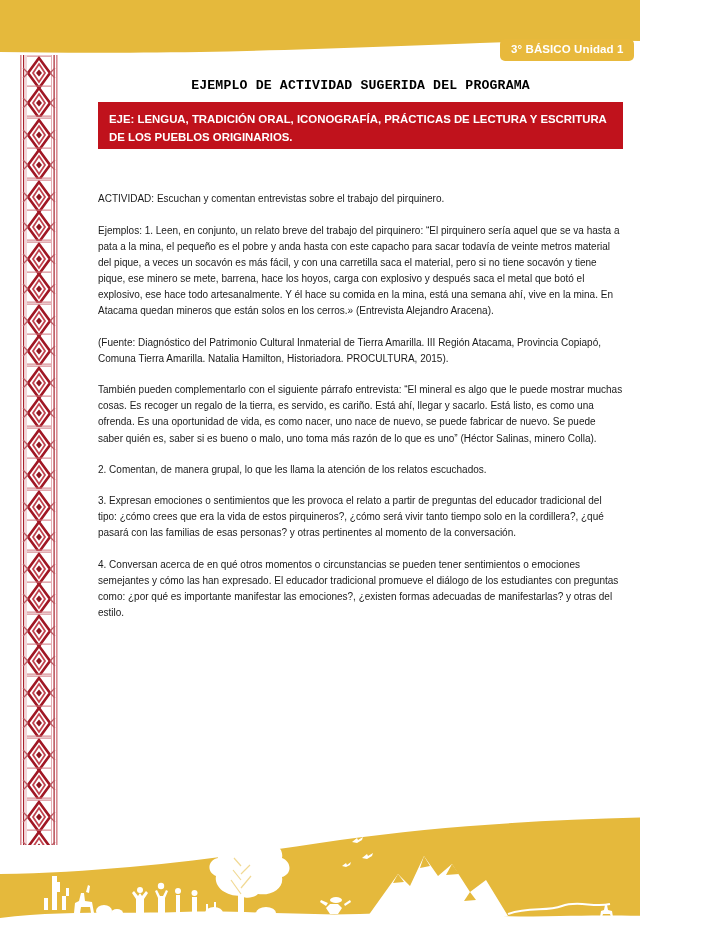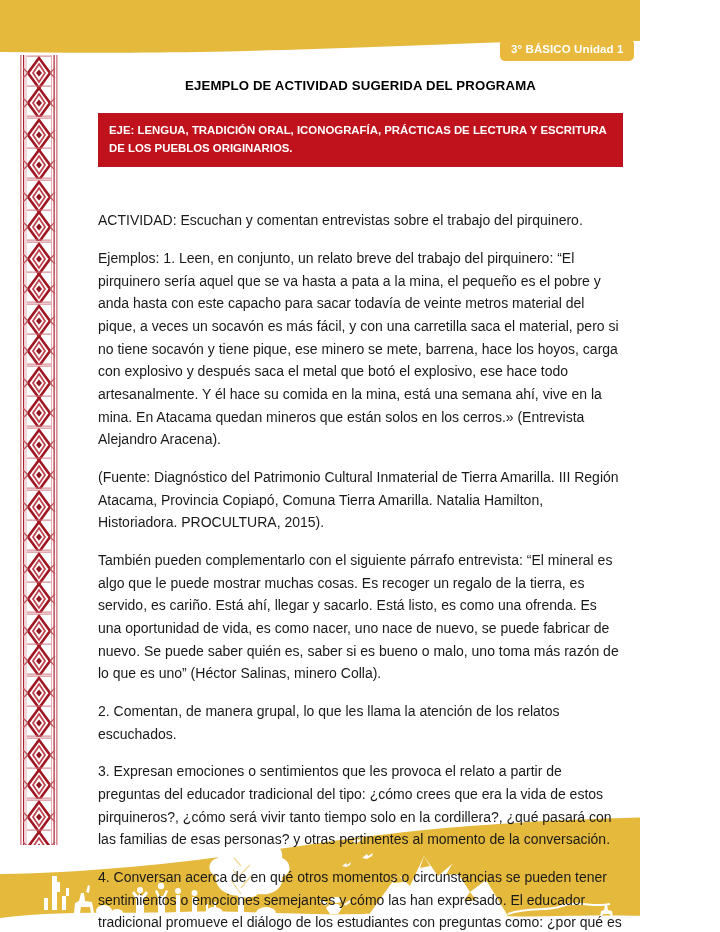--- a/index.html
+++ b/index.html
@@ -73,36 +73,37 @@
     width: 525px;
     z-index: 4;
   }
 
   .doc-title {
     text-align: center;
     font-size: 13.2px;
     font-weight: bold;
     color: #000000;
     letter-spacing: .15px;
-    margin: 0 0 20px 0;
+    margin: 0 0 9px 0;
+    font-family: Liberation Mono, monospace;
   }
 
   .eje-banner {
     background: #c0121c;
     color: #ffffff;
     font-size: 11.4px;
     font-weight: bold;
     line-height: 1.55;
-    padding: 9px 11px 10px 11px;
+    padding: 9px 11px 3px 11px;
     margin-bottom: 42px;
     box-sizing: border-box;
   }
 
   .body-text p {
-    font-size: 14px;
+    font-size: 10px;
     line-height: 1.62;
     color: #1a1a1a;
     margin: 0 0 15px 0;
     text-align: left;
   }
   .body-text p.src {
   }
 
   
   .bottom-band {

